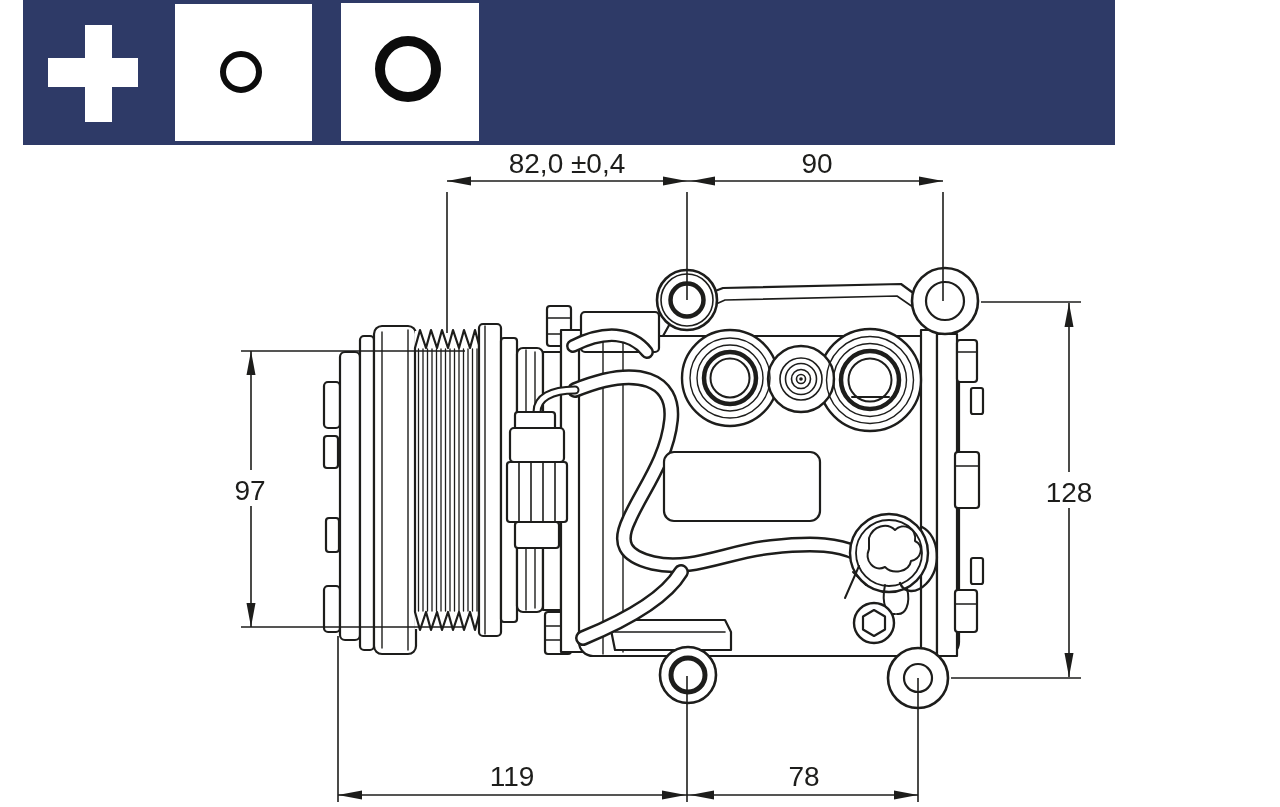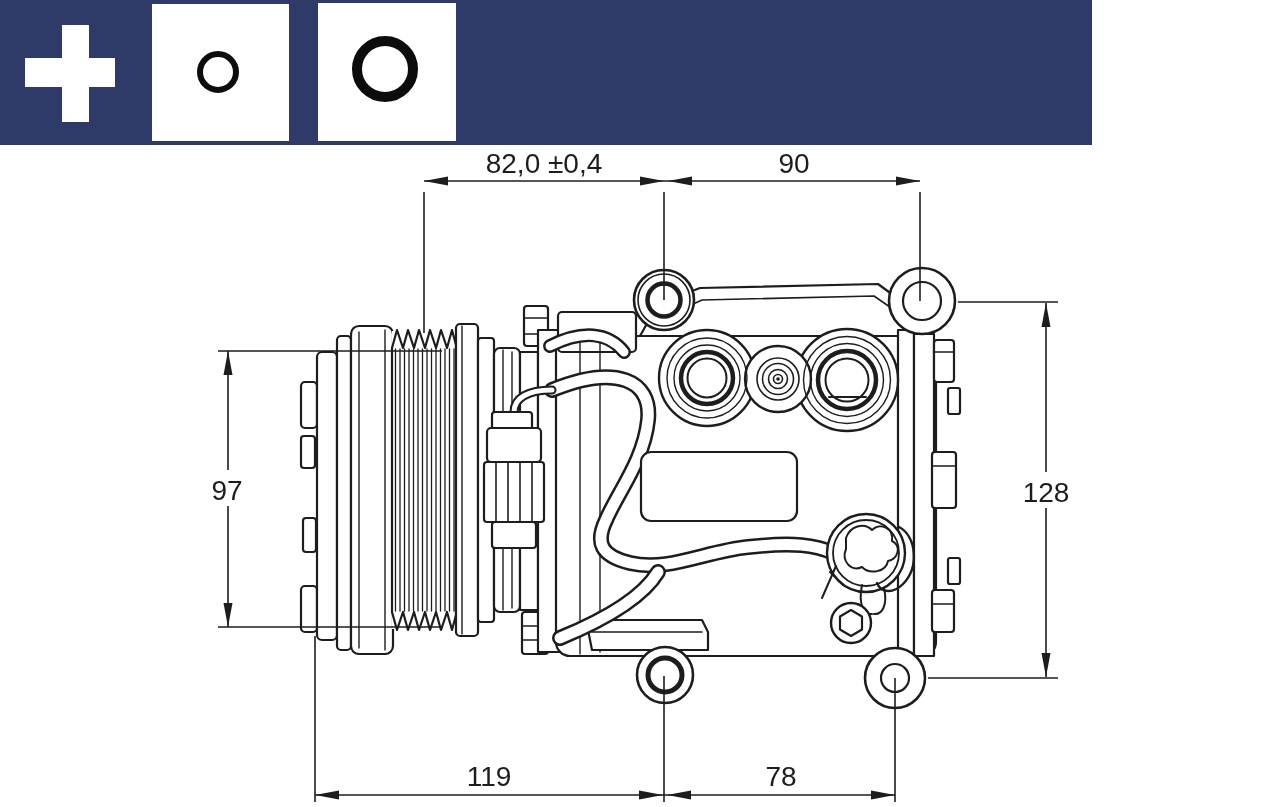--- a/index.html
+++ b/index.html
@@ -1,17 +1,17 @@
 <!DOCTYPE html>
 <html><head>
 <meta charset="utf-8">
 <style>
   html,body{margin:0;padding:0;background:#ffffff;}
   #stage{position:relative;width:1092px;height:807px;background:#ffffff;overflow:hidden;
-         font-family:"Liberation Sans", sans-serif;}
+         font-family:"Liberation Sans", sans-serif;margin-left:23px;}
   
   .banner{position:absolute;left:0;top:0;width:1280px;height:145px;background:#2e3a67;}
   .plus-wrap{position:absolute;left:25px;top:25px;width:90px;height:97px;}
   .plus-h{position:absolute;left:0;top:33px;width:90px;height:29px;background:#fff;}
   .plus-v{position:absolute;left:37px;top:0;width:27px;height:97px;background:#fff;}
   .sq{position:absolute;background:#fff;}
   .sq1{left:152px;top:4px;width:137px;height:137px;}
   .sq2{left:318px;top:3px;width:138px;height:138px;}
   .ring{position:absolute;border-radius:50%;border-style:solid;border-color:#0c0c0c;}
   .ring-small{left:45px;top:47px;width:30px;height:30px;border-width:6px;}

